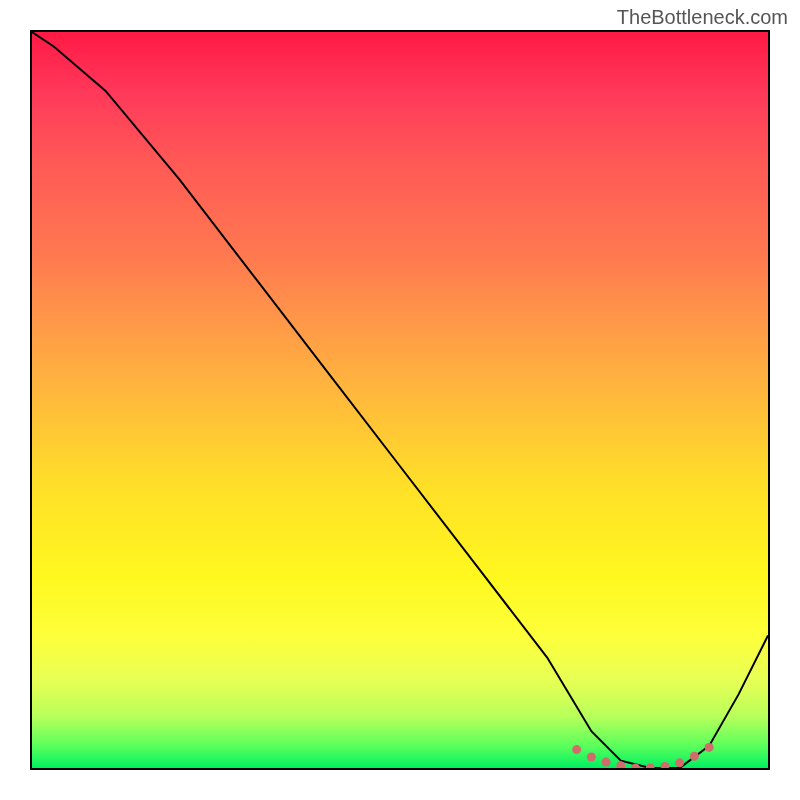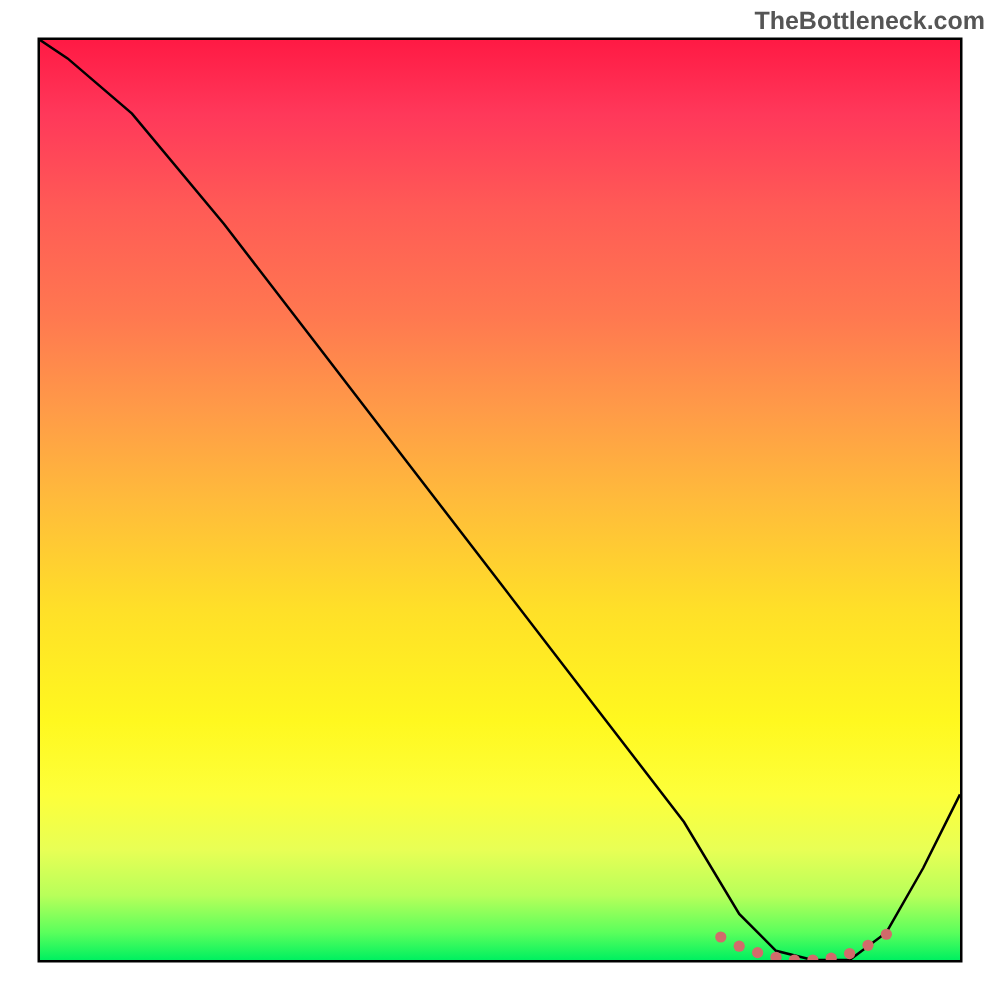--- a/index.html
+++ b/index.html
@@ -10,21 +10,21 @@
     font-family: Arial, sans-serif;
     position: relative;
     overflow: hidden;
   }
   .watermark {
     position: absolute;
     top: 6px;
     right: 12px;
     color: #555555;
     font-size: 20px;
-    font-weight: bold;
+    font-weight: normal;
     z-index: 10;
   }
   .chart-container {
     position: absolute;
     left: 30px;
     top: 30px;
     width: 740px;
     height: 740px;
     border: 2px solid #000000;
   }

